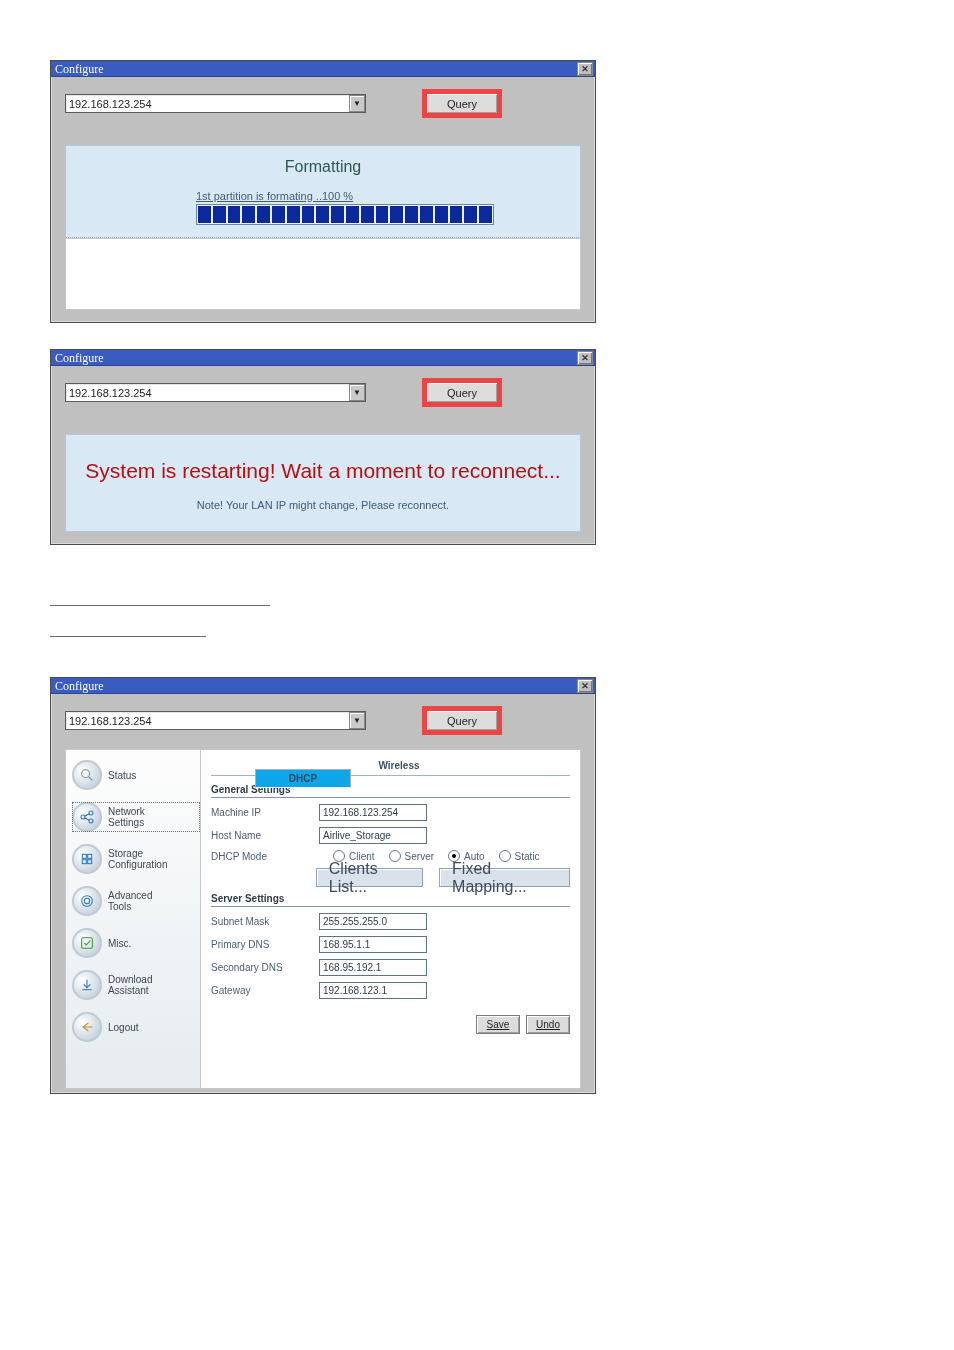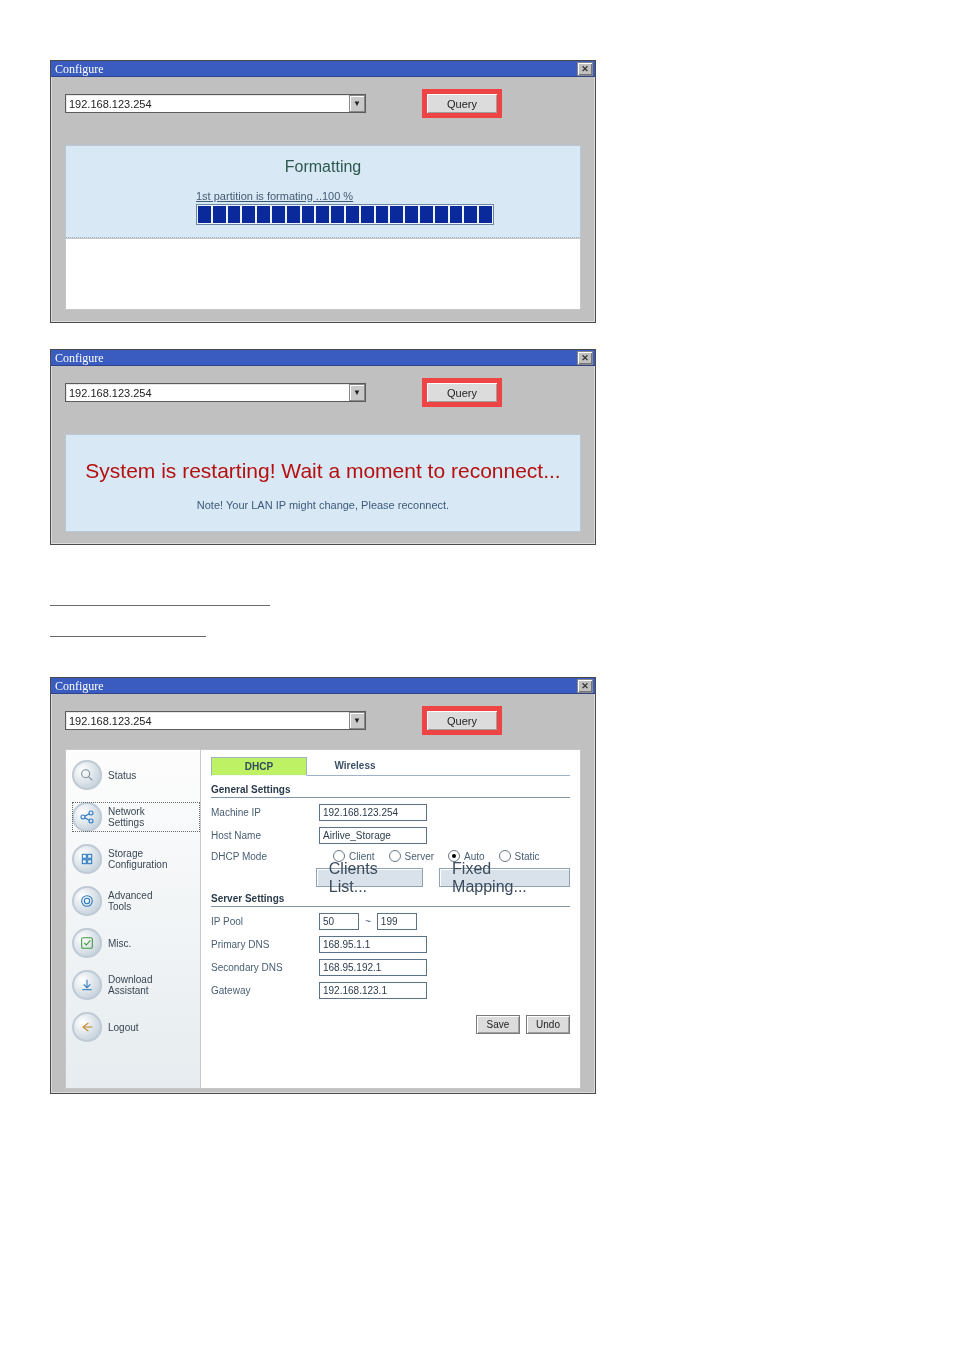--- a/index.html
+++ b/index.html
@@ -192,25 +192,26 @@
     width: 94px;
     text-align: center;
     font-size: 10px;
     font-weight: bold;
     padding: 3px 0;
     color: #334a60;
     border: 1px solid transparent;
     background: transparent;
   }
   .tab.active {
-    background: #bef264;
+    background: #0ea5e9;
     border: 1px solid #9db2c6;
     border-bottom: 1px solid #f2f7fc;
     position: relative;
-    top: 1px;
+    top: 13px;
+    margin-left: 44px;
   }
   .tab.inactive {
     color: #3b5168;
   }
   .group-title {
     font-size: 10px;
     font-weight: bold;
     color: #2b3b4b;
     border-bottom: 1px solid #7e95aa;
     padding-bottom: 2px;
@@ -265,20 +266,21 @@
     border: 1px solid #8ea3b8;
     font-size: 16px;
     color: #3b4b5c;
     display: inline-flex; align-items: center; justify-content: center;
     box-shadow: inset 1px 1px 0 #fff;
   }
   .pool-sep { margin: 0 6px; font-size: 10px; color:#495e72; }
   .footerbtns {
     display: flex; justify-content: flex-end; gap: 6px;
     margin-top: 16px;
+    text-decoration: underline;
   }
   .sqbtn {
     height: 17px;
     width: 42px;
     background: #dcdcdc;
     border: 1px solid #7a7a7a;
     box-shadow: inset 1px 1px 0 #fff, inset -1px -1px 0 #a0a0a0;
     font-size: 10px;
     display:flex;align-items:center;justify-content:center;
     color:#222;
@@ -506,27 +508,23 @@
                 </span>
               <span class="smallbtn">
                   <span>Fixed Mapping...</span>
                 </span>
             </div>
           </div>
 
           <div class="group-title">Server Settings</div>
 
           <div class="row">
-            <span class="lab">IP Pool</span>
-            <span class="txtin w-small">
-                <span>50</span>
-              </span>
-            <span class="pool-sep">~</span>
-            <span class="txtin w-small">
-                <span>199</span>
+            <span class="lab">Subnet Mask</span>
+            <span class="txtin w-mask">
+                <span>255.255.255.0</span>
               </span>
           </div>
           <div class="row">
             <span class="lab">Primary DNS</span>
             <span class="txtin w-ip">
                 <span>168.95.1.1</span>
               </span>
           </div>
           <div class="row">
             <span class="lab">Secondary DNS</span>

